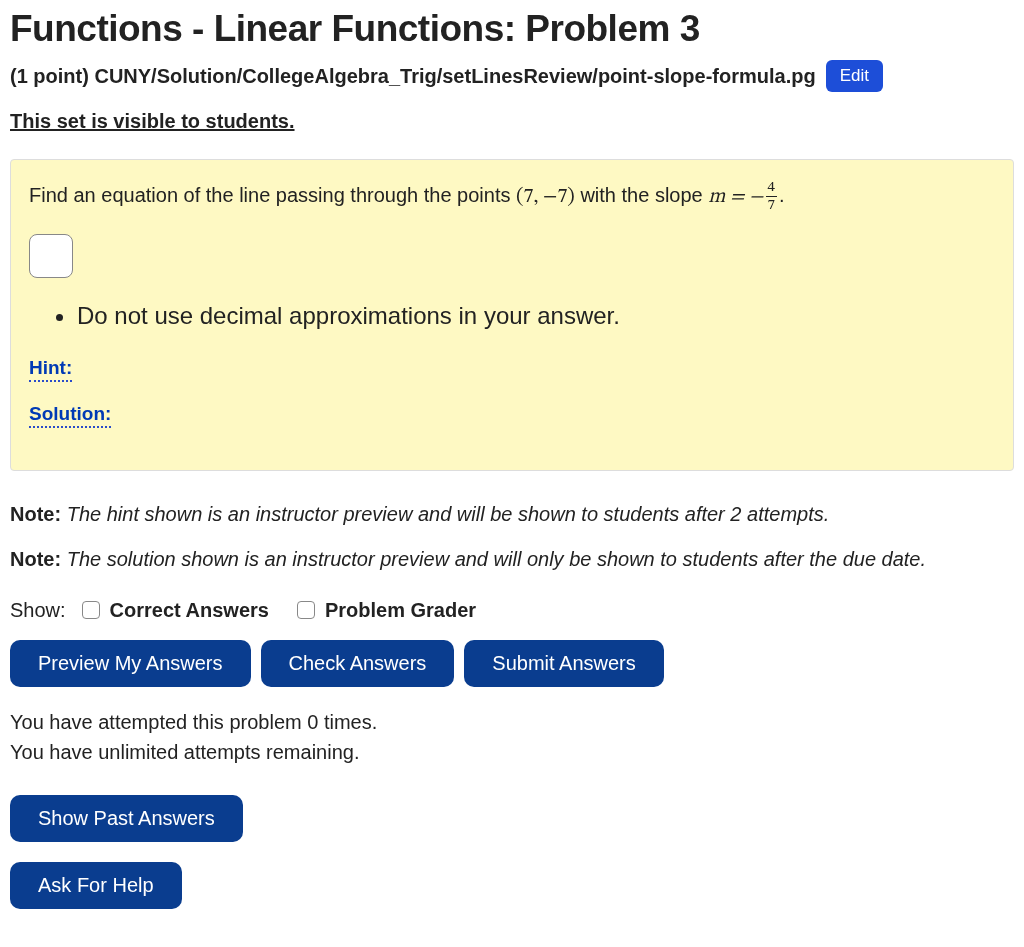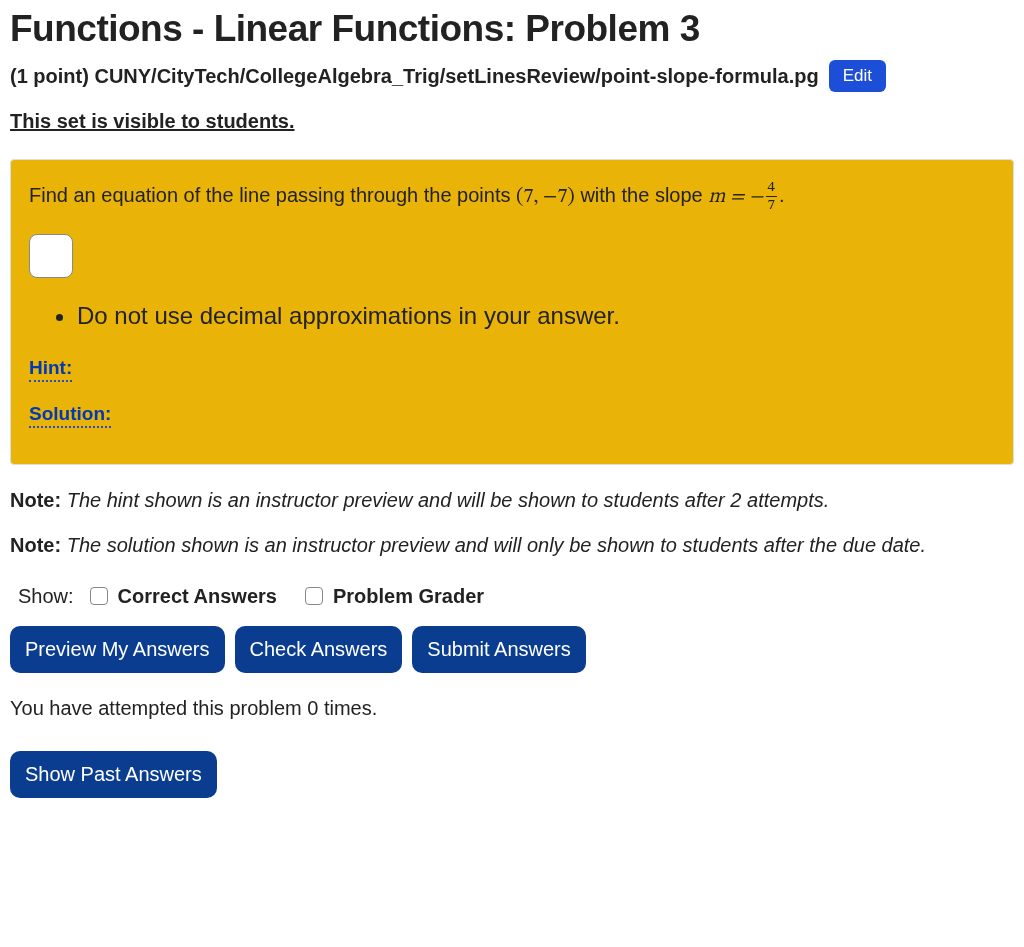--- a/index.html
+++ b/index.html
@@ -39,25 +39,25 @@
       font-size: 17px;
       cursor: pointer;
     }
     .visibility {
       font-size: 20px;
       font-weight: 700;
       margin-bottom: 26px;
       text-decoration: underline;
     }
     .problem-panel {
-      background: #eab308;
+      background: #fef9c3;
       border: 1px solid #ddd;
       border-radius: 4px;
-      padding: 20px 18px 20px 18px;
-      margin-bottom: 24px;
+      padding: 20px 18px 26px 18px;
+      margin-bottom: 32px;
     }
     .problem-text {
       font-size: 20px;
       color: #222;
       margin-bottom: 20px;
       line-height: 1.5;
     }
     .math {
       font-family: "Cambria Math", "STIX Two Math", "Latin Modern Math", serif;
     }
@@ -145,33 +145,32 @@
       -webkit-appearance: none;
       background: #fff;
       cursor: pointer;
     }
     .show-row label {
       font-weight: 700;
       margin-right: 18px;
     }
     .show-label {
       margin-right: 6px;
-      margin-left: 8px;
     }
     .button-row {
       display: flex;
       gap: 10px;
       margin-bottom: 20px;
     }
     .primary-btn {
       background: #0a3d8f;
       color: #fff;
       border: none;
       border-radius: 10px;
-      padding: 12px 15px;
+      padding: 12px 28px;
       font-size: 20px;
       cursor: pointer;
     }
     .attempts {
       font-size: 20px;
       line-height: 1.5;
       margin-bottom: 28px;
     }
     .stacked-buttons {
       display: flex;
@@ -182,21 +181,21 @@
   </style>
 </head>
 <body>
 
 <h1>Functions - Linear Functions: Problem 3</h1>
 
 <div class="meta-row">
   <div class="points-path">
     <span>(1 point)</span>
     <span> </span>
-    <span>CUNY/CityTech/CollegeAlgebra_Trig/setLinesReview/point-slope-formula.pg</span>
+    <span>CUNY/Solution/CollegeAlgebra_Trig/setLinesReview/point-slope-formula.pg</span>
   </div>
   <button class="edit-btn">Edit</button>
 </div>
 
 <div class="visibility">This set is visible to students.</div>
 
 <div class="problem-panel">
   <div class="problem-text">
     <span>Find an equation of the line passing through the points </span><span class="math"><span class="paren">(</span><span>7</span><span>, </span><span class="minus">−7</span><span class="paren">)</span></span><span> with the slope </span><span class="math"><i style="font-style: italic;">m = −</i><span class="fraction"><span class="num">4</span><span class="den">7</span></span></span><span>.</span>
   </div>
@@ -232,17 +231,19 @@
 </div>
 
 <div class="button-row">
   <button class="primary-btn">Preview My Answers</button>
   <button class="primary-btn">Check Answers</button>
   <button class="primary-btn">Submit Answers</button>
 </div>
 
 <div class="attempts">
   <div>You have attempted this problem 0 times.</div>
+  <div>You have unlimited attempts remaining.</div>
 </div>
 
 <div class="stacked-buttons">
   <button class="primary-btn">Show Past Answers</button>
+  <button class="primary-btn">Ask For Help</button>
 </div>
 
 </body></html>

